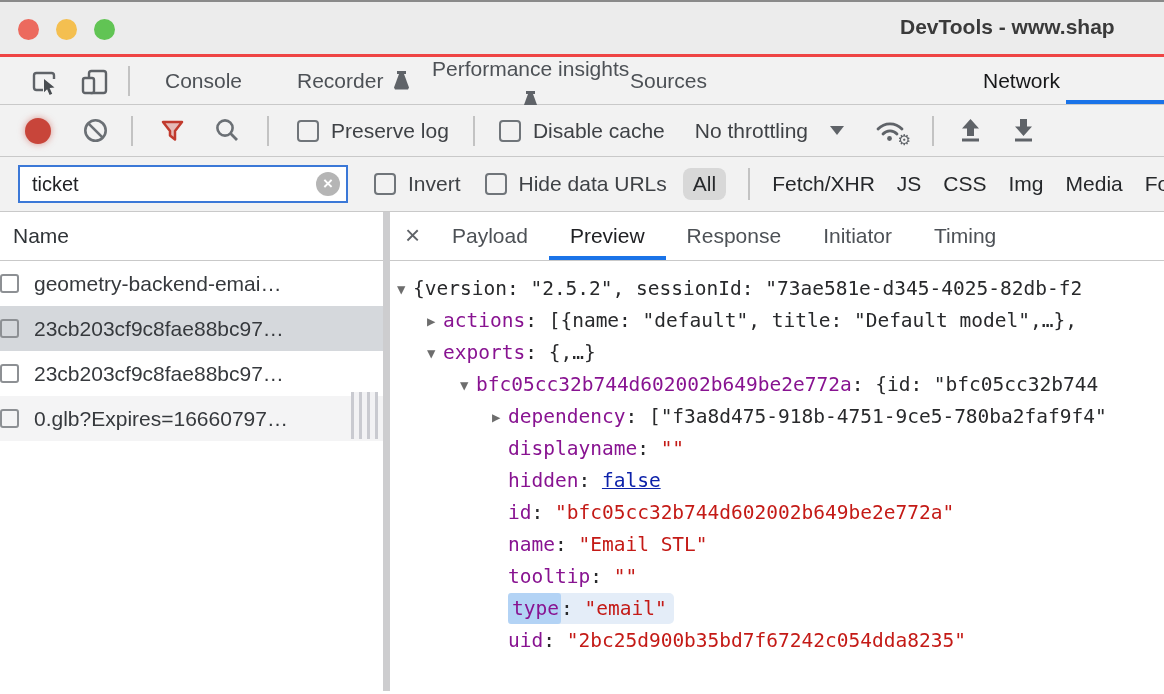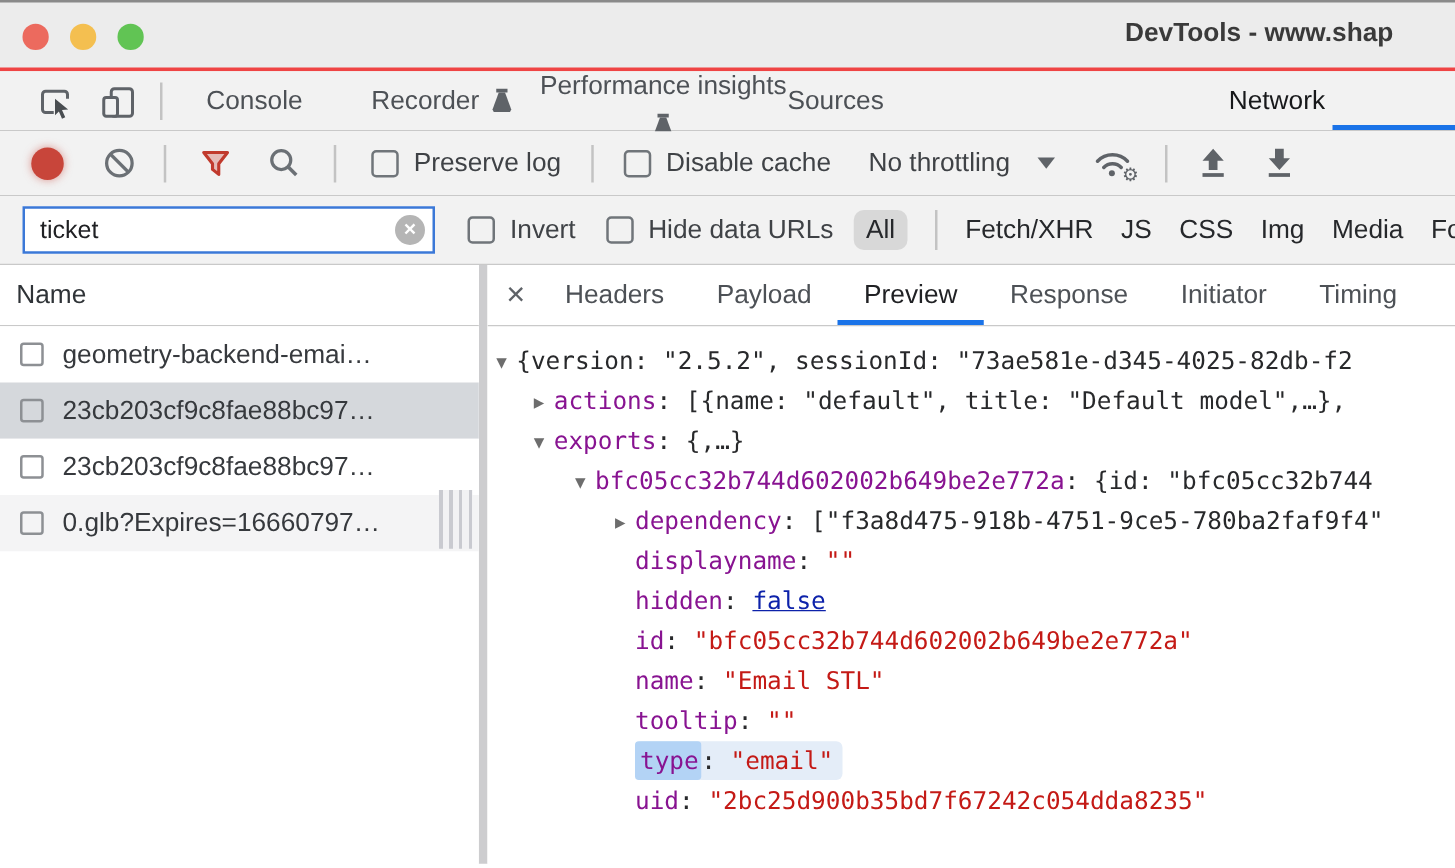--- a/index.html
+++ b/index.html
@@ -60,21 +60,21 @@
   .chips { display:flex; align-items:center; gap:22px; margin-left:16px; }
   .chip { font-size:21px; color:#26282b; white-space:nowrap; cursor:default; }
   .chip-on { background:#d8d8d8; border-radius:8px; padding:4px 10px; }
   .chips .vdiv { height:32px; }
 
   
   .main { display:flex; height:479px; }
   .left { width:383px; position:relative; background:#fff; }
   .lheader { height:49px; border-bottom:1px solid #c9c9c9; display:flex; align-items:center;
              padding-left:13px; font-size:21px; color:#2f3337; background:#fff; }
-  .req-row { height:45px; display:flex; align-items:center; padding-left:16px; gap:15px; background:#fff; }
+  .req-row { height:45px; display:flex; align-items:center; gap:15px; background:#fff; }
   .req-row.alt { background:#f4f4f5; }
   .req-row.rsel { background:#d5d8dc; }
   .req-box { width:19px; height:19px; border:2px solid #8d9094; border-radius:3px; flex:none; background:transparent; }
   .req-label { font-size:21px; color:#36393d; white-space:nowrap; overflow:hidden; }
   .stripes { position:absolute; left:351px; top:180px; width:27px; height:47px;
              background:repeating-linear-gradient(90deg,#c9cad0 0 3px,#f2f2f4 3px 8px); }
   .vsplit { width:7px; background:#cdcdcf; }
   .right { flex:1; position:relative; overflow:hidden; background:#fff; }
 
   
@@ -250,21 +250,20 @@
             <span class="req-label">0.glb?Expires=16660797…</span>
           </div>
         </div>
       <div class="stripes"></div>
     </div>
     <div class="vsplit"></div>
     <div class="right">
       <div class="dtabs">
         <div class="dclose">×</div>
         <div class="dtablist">
-            <div class="dtab">Headers</div>
             <div class="dtab">Payload</div>
             <div class="dtab dsel">Preview</div>
             <div class="dtab">Response</div>
             <div class="dtab">Initiator</div>
             <div class="dtab">Timing</div>
           </div>
       </div>
       <div class="json" id="jsontree">
           <div class="jline" style="padding-left: 7px;"><span class="tri">▼</span><span class="p">{version: "2.5.2", sessionId: "73ae581e-d345-4025-82db-f2</span></div>
           <div class="jline" style="padding-left: 37px;"><span class="tri">▶</span><span class="k">actions</span><span class="p">: [{name: "default", title: "Default model",…},</span></div>

